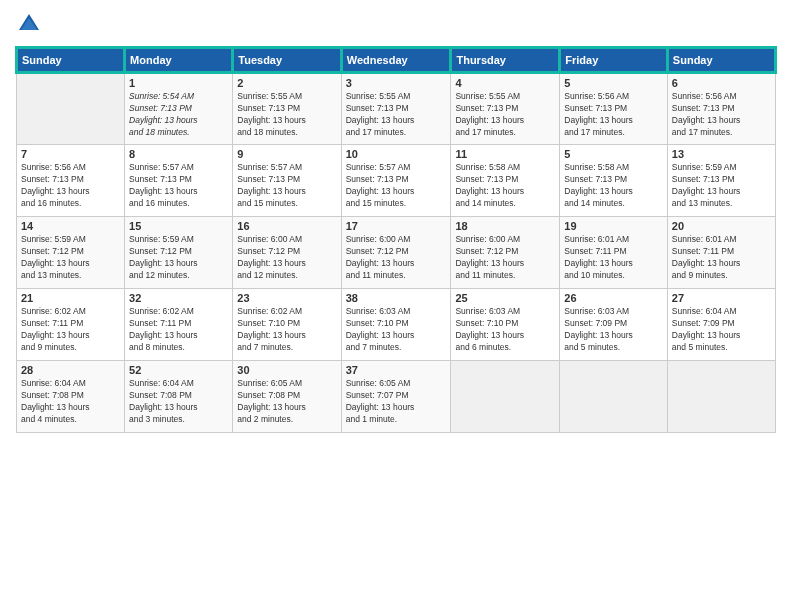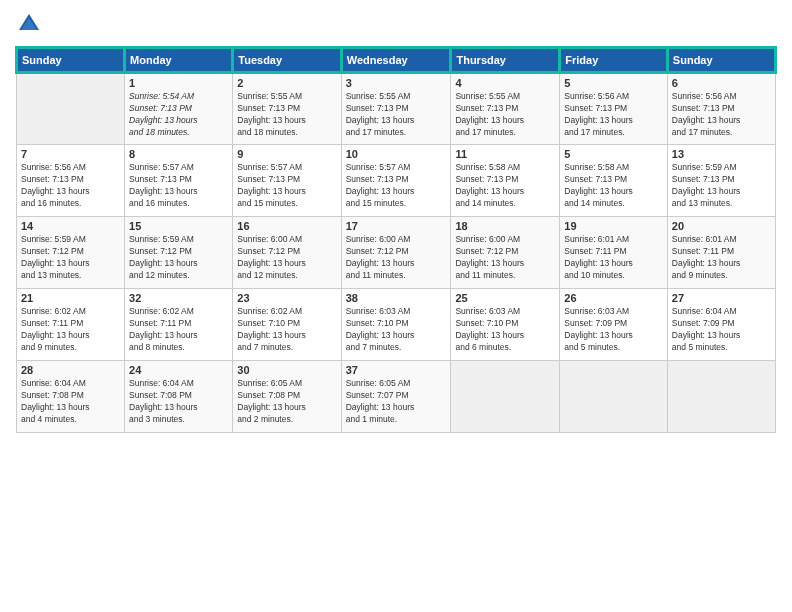--- a/index.html
+++ b/index.html
@@ -329,21 +329,21 @@
         </tr>
         <tr>
           <td>
             <span class="day-number">28</span>
             <div class="day-info" style="white-space: pre-line;">Sunrise: 6:04 AM
 Sunset: 7:08 PM
 Daylight: 13 hours
 and 4 minutes.</div>
           </td>
           <td>
-            <span class="day-number">24</span>
+            <span class="day-number">52</span>
             <div class="day-info" style="white-space: pre-line;">Sunrise: 6:04 AM
 Sunset: 7:08 PM
 Daylight: 13 hours
 and 3 minutes.</div>
           </td>
           <td>
             <span class="day-number">30</span>
             <div class="day-info" style="white-space: pre-line;">Sunrise: 6:05 AM
 Sunset: 7:08 PM
 Daylight: 13 hours

